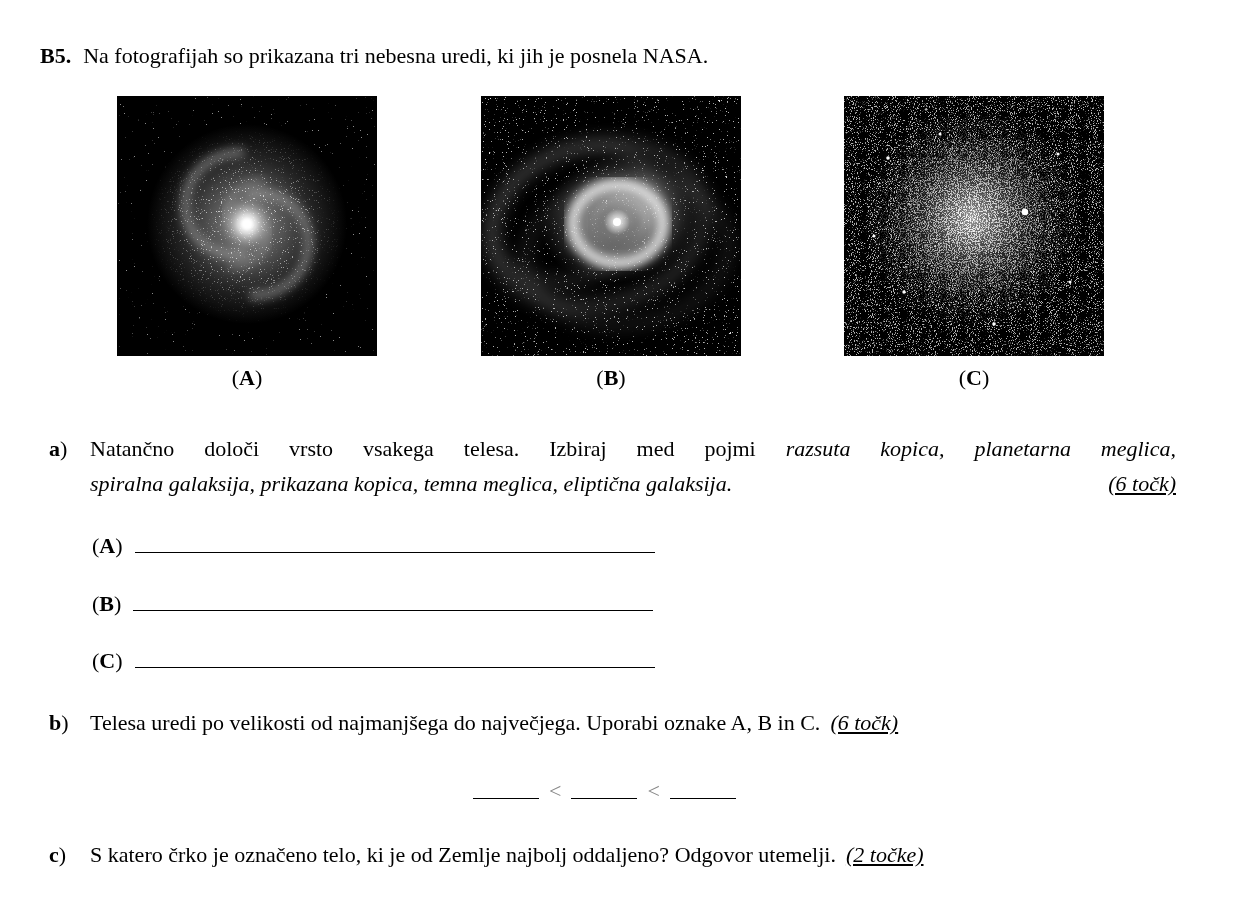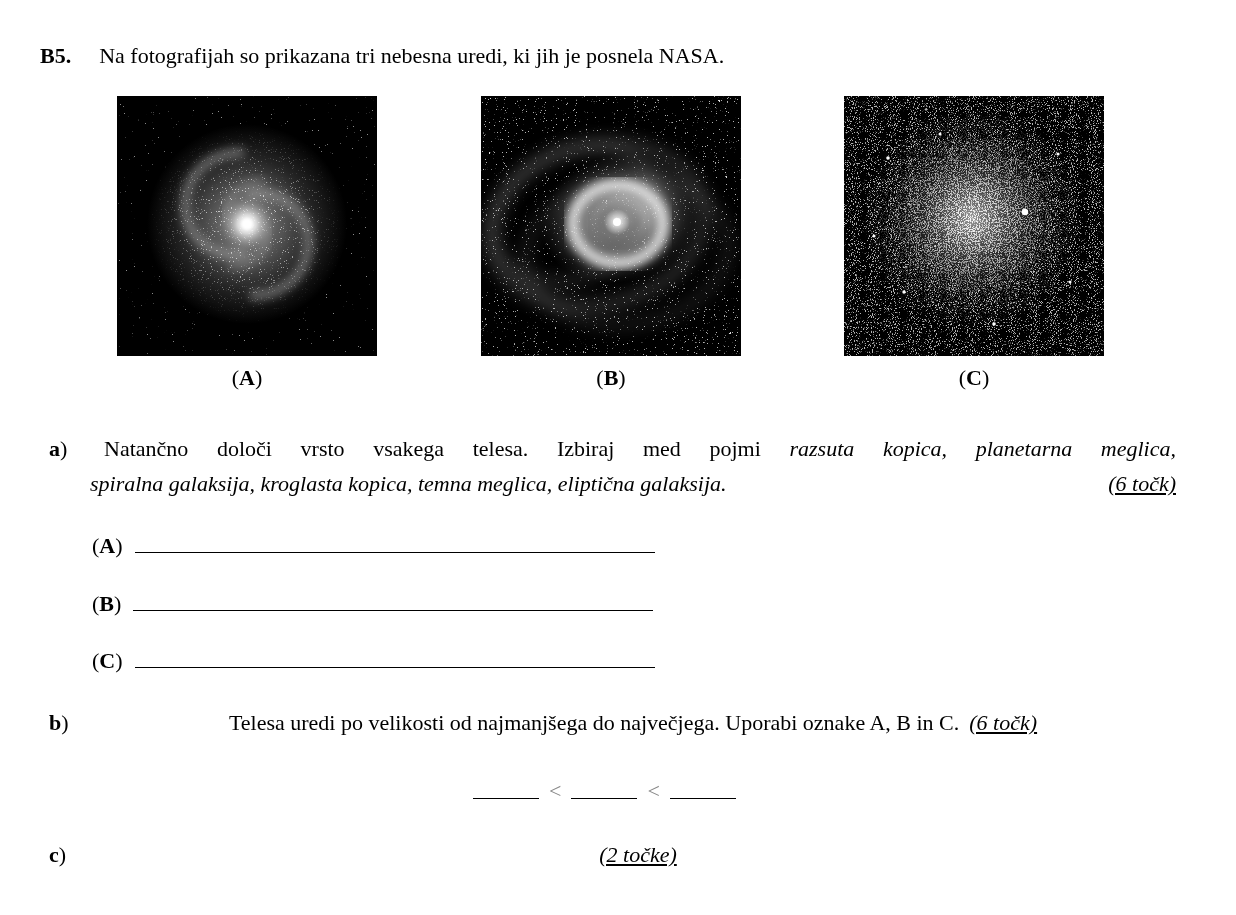--- a/index.html
+++ b/index.html
@@ -3,33 +3,33 @@
 <meta charset="utf-8">
 <style>
   html,body{margin:0;padding:0;background:#fff;}
   #page{
     position:relative; width:1236px; height:915px; background:#ffffff;
     font-family:"Liberation Serif","DejaVu Serif",serif; font-size:22px; color:#000;
     overflow:hidden;
   }
   .it{font-style:italic;}
   .heading{position:absolute; left:40px; top:42px; line-height:27px; white-space:nowrap;}
-  .heading .qnum{font-weight:bold; margin-right:28px;}
+  .heading .qnum{font-weight:bold; margin-right:12px;}
 
   figure.photo{position:absolute; top:96px; width:260px; height:260px; margin:0; padding:0;}
   figure.photo svg{display:block; width:100%; height:100%;}
   .photo-label{position:absolute; top:364px; width:260px; text-align:center; line-height:28px;}
   .photo-label b{font-weight:bold;}
 
   .part{position:absolute; left:49px; width:1127px; display:flex; align-items:flex-start;}
   .plabel{flex:none; width:41px; line-height:35px;}
   .plabel-s{flex:none; width:41px; line-height:27px;}
   .pbody{flex:1; line-height:35px;}
-  .pbody-s{flex:1; line-height:27px; display:flex; justify-content:center; align-items:baseline;}
-  .jline{text-align:justify; text-align-last:justify;margin-left:14px;}
+  .pbody-s{flex:1; line-height:27px; display:flex; justify-content:flex-start; align-items:baseline;}
+  .jline{text-align:justify; text-align-last:justify;}
   .sline{display:flex; justify-content:space-between; align-items:baseline;}
   .pts{white-space:nowrap; margin-left:10px;text-decoration:underline;}
 
   .ans-row{position:absolute; left:92px; display:flex;}
   .ans-label{flex:none; line-height:26px;}
   .ans-line{flex:none; width:520px; border-bottom:1.5px solid #000; align-self:flex-end; margin-left:12px; margin-bottom:6px;}
 
   .ordering{position:absolute; left:473px; top:779px; display:flex; align-items:flex-end;}
   .ord-line{width:66px; border-bottom:1.5px solid #000; margin-bottom:4px;}
   .lt{color:#888; margin:0 10px; line-height:24px;}
@@ -193,21 +193,21 @@
 
   <div class="photo-label" style="left:117px"><span>(</span><b>A</b><span>)</span></div>
   <div class="photo-label" style="left:481px"><span>(</span><b>B</b><span>)</span></div>
   <div class="photo-label" style="left:844px"><span>(</span><b>C</b><span>)</span></div>
 
   <div class="part" style="top:431px">
     <span class="plabel"><b>a</b><span>)</span></span>
     <div class="pbody">
       <div class="jline"><span>Natančno določi vrsto vsakega telesa. Izbiraj med pojmi </span><span class="it">razsuta kopica, planetarna meglica,</span></div>
       <div class="sline">
-          <span class="it">spiralna galaksija, kroglasta kopica, temna meglica, eliptična galaksija.</span>
+          <span class="it">spiralna galaksija, prikazana kopica, temna meglica, eliptična galaksija.</span>
           <span class="it pts">(6 točk)</span>
         </div>
     </div>
   </div>
 
   <div class="ans-row" style="top:533px">
     <span class="ans-label"><span>(</span><b>A</b><span>)</span></span>
     <span class="ans-line"></span>
   </div>
   <div class="ans-row" style="top:591px">
@@ -231,17 +231,18 @@
     <span class="ord-line"></span>
     <span class="lt">&lt;</span>
     <span class="ord-line"></span>
     <span class="lt">&lt;</span>
     <span class="ord-line"></span>
   </div>
 
   <div class="part" style="top:841px">
     <span class="plabel-s"><b>c</b><span>)</span></span>
     <div class="pbody-s">
+      <span>S katero črko je označeno telo, ki je od Zemlje najbolj oddaljeno? Odgovor utemelji.</span>
       <span class="it pts">(2 točke)</span>
     </div>
   </div>
 
 </div>
 
 </body></html>

